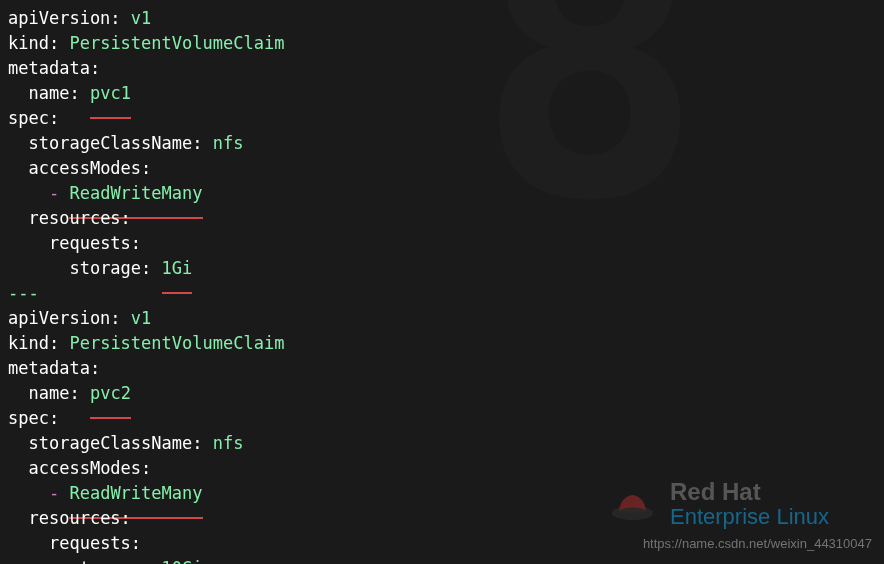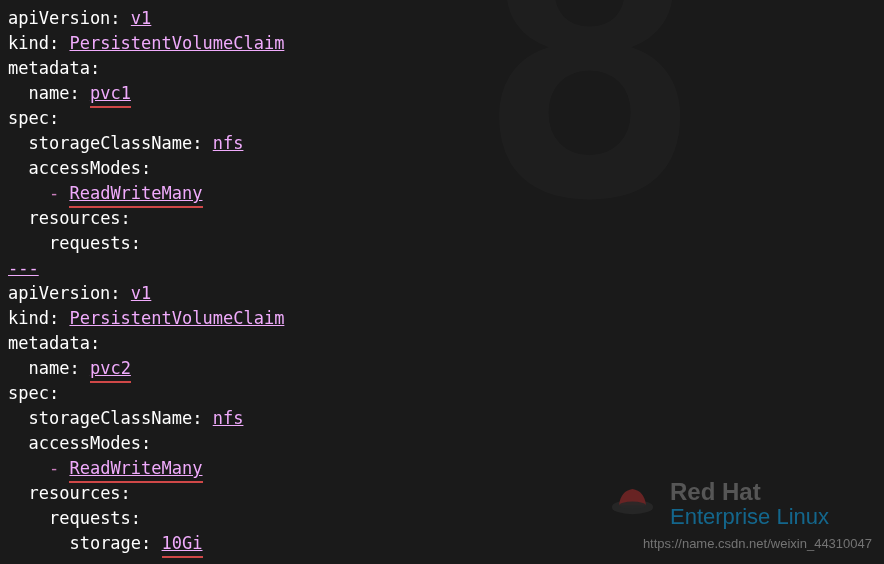--- a/index.html
+++ b/index.html
@@ -32,38 +32,37 @@
       position: relative;
       z-index: 1;
     }
     .line {
       white-space: pre;
     }
     .key {
       color: #ffffff;
     }
     .value {
-      color: #f0abfc;
-      text-decoration: underline;
+      color: #86efac;
     }
     .dash {
       color: #c77dbb;
     }
     .underline-red {
       border-bottom: 2px solid #d04848;
-      padding-bottom: 3px;
+      padding-bottom: 14px;
     }
     .watermark-logo {
       position: absolute;
       right: 55px;
       bottom: 35px;
       z-index: 2;
       opacity: 0.55;
       display: flex;
-      align-items: flex-start;
+      align-items: center;
       gap: 15px;
     }
     .hat-icon {
       width: 45px;
       height: 38px;
     }
     .logo-text {
       display: flex;
       flex-direction: column;
     }
@@ -98,20 +97,21 @@
   <div class="line"><span class="key">apiVersion</span><span class="key">: </span><span class="value">v1</span></div>
   <div class="line"><span class="key">kind</span><span class="key">: </span><span class="value">PersistentVolumeClaim</span></div>
   <div class="line"><span class="key">metadata</span><span class="key">:</span></div>
   <div class="line"><span class="key">  </span><span class="key">name</span><span class="key">: </span><span class="value underline-red">pvc1</span></div>
   <div class="line"><span class="key">spec</span><span class="key">:</span></div>
   <div class="line"><span class="key">  </span><span class="key">storageClassName</span><span class="key">: </span><span class="value">nfs</span></div>
   <div class="line"><span class="key">  </span><span class="key">accessModes</span><span class="key">:</span></div>
   <div class="line"><span class="key">    </span><span class="dash">- </span><span class="value underline-red">ReadWriteMany</span></div>
   <div class="line"><span class="key">  </span><span class="key">resources</span><span class="key">:</span></div>
   <div class="line"><span class="key">    </span><span class="key">requests</span><span class="key">:</span></div>
+  <div class="line"><span class="key">      </span><span class="key">storage</span><span class="key">: </span><span class="value underline-red">1Gi</span></div>
   <div class="line"><span class="value">---</span></div>
   <div class="line"><span class="key">apiVersion</span><span class="key">: </span><span class="value">v1</span></div>
   <div class="line"><span class="key">kind</span><span class="key">: </span><span class="value">PersistentVolumeClaim</span></div>
   <div class="line"><span class="key">metadata</span><span class="key">:</span></div>
   <div class="line"><span class="key">  </span><span class="key">name</span><span class="key">: </span><span class="value underline-red">pvc2</span></div>
   <div class="line"><span class="key">spec</span><span class="key">:</span></div>
   <div class="line"><span class="key">  </span><span class="key">storageClassName</span><span class="key">: </span><span class="value">nfs</span></div>
   <div class="line"><span class="key">  </span><span class="key">accessModes</span><span class="key">:</span></div>
   <div class="line"><span class="key">    </span><span class="dash">- </span><span class="value underline-red">ReadWriteMany</span></div>
   <div class="line"><span class="key">  </span><span class="key">resources</span><span class="key">:</span></div>

